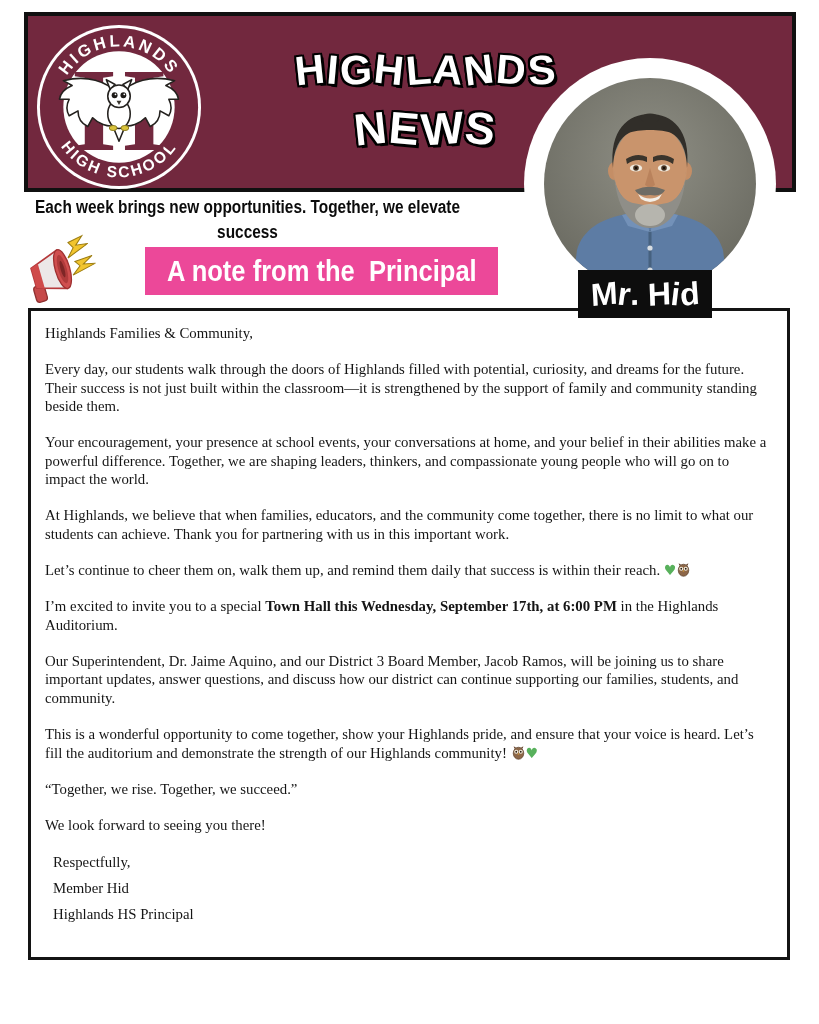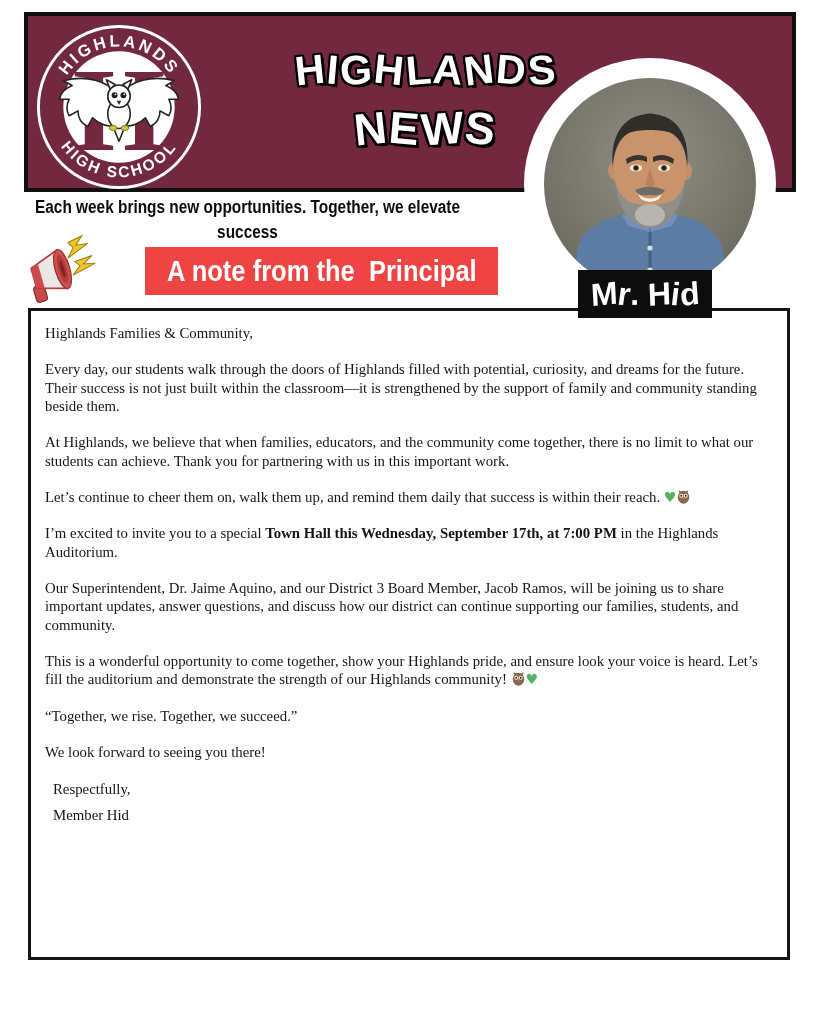--- a/index.html
+++ b/index.html
@@ -27,21 +27,21 @@
       overflow:hidden;}
   .name-banner{position:absolute;left:578px;top:270px;width:134px;height:48px;background:#0d0d0d;
       z-index:5;display:flex;align-items:center;justify-content:center;}
   .name-banner span{color:#fff;font-size:32px;font-weight:800;transform:skewX(-3deg);}
 
   
   .tagline{position:absolute;left:0;top:195px;width:495px;text-align:center;color:#0b0b0b;
       font-weight:700;font-size:17.5px;line-height:1.45;transform:scaleX(0.88);
       transform-origin:50% 0;}
   .megaphone-wrap{position:absolute;left:12px;top:234px;width:88px;height:72px;}
-  .note-banner{position:absolute;left:145px;top:247px;width:353px;height:48px;background:#ef4444;
+  .note-banner{position:absolute;left:145px;top:247px;width:353px;height:48px;background:#ec4899;
       display:flex;align-items:center;justify-content:center;z-index:2;}
   .note-banner span{color:#ffffff;font-size:29px;font-weight:700;white-space:pre;
       transform:scaleX(0.88);}
 
   
   .letter-box{position:absolute;left:28px;top:308px;width:762px;height:652px;background:#ffffff;
       border:3px solid #141414;box-sizing:border-box;padding:13px 15px 0 14px;z-index:3;
       font-family:"Liberation Serif","DejaVu Serif",serif;font-size:14.8px;line-height:1.24;
       color:#151515;}
   .letter-box p{margin:0 0 18px 0;}
@@ -169,44 +169,46 @@
     </svg>
   </div>
 
   <div class="note-banner">
     <span>A note from the  Principal</span>
   </div>
 
   <div class="letter-box">
     <p>Highlands Families &amp; Community,</p>
     <p>Every day, our students walk through the doors of Highlands filled with potential, curiosity, and dreams for the future. Their success is not just built within the classroom—it is strengthened by the support of family and community standing beside them.</p>
+    <p>Your encouragement, your presence at school events, your conversations at home, and your belief in their abilities make a powerful difference. Together, we are shaping leaders, thinkers, and compassionate young people who will go on to impact the world.</p>
     <p>At Highlands, we believe that when families, educators, and the community come together, there is no limit to what our students can achieve. Thank you for partnering with us in this important work.</p>
     <p><span>Let’s continue to cheer them on, walk them up, and remind them daily that success is within their reach.</span>
       <span class="emoji-heart">♥</span><svg class="emoji-owl" viewBox="0 0 20 20">
           <polygon points="4.5,5 3.5,1.5 7,3.5" fill="#6d4a34"></polygon>
           <polygon points="15.5,5 16.5,1.5 13,3.5" fill="#6d4a34"></polygon>
           <ellipse cx="10" cy="11" rx="7" ry="8" fill="#8d6748" stroke="#5f4530" stroke-width="1"></ellipse>
           <circle cx="7" cy="9" r="2.7" fill="#f5efdf"></circle>
           <circle cx="13" cy="9" r="2.7" fill="#f5efdf"></circle>
           <circle cx="7" cy="9" r="1.2" fill="#2a1c10"></circle>
           <circle cx="13" cy="9" r="1.2" fill="#2a1c10"></circle>
           <polygon points="10,10.5 8.8,12.6 11.2,12.6" fill="#e0a52e"></polygon>
         </svg></p>
-    <p><span>I’m excited to invite you to a special </span><b>Town Hall this Wednesday, September 17th, at 7:00 PM</b><span> in the Highlands Auditorium.</span></p>
+    <p><span>I’m excited to invite you to a special </span><b>Town Hall this Wednesday, September 17th, at 6:00 PM</b><span> in the Highlands Auditorium.</span></p>
     <p>Our Superintendent, Dr. Jaime Aquino, and our District 3 Board Member, Jacob Ramos, will be joining us to share important updates, answer questions, and discuss how our district can continue supporting our families, students, and community.</p>
-    <p><span>This is a wonderful opportunity to come together, show your Highlands pride, and ensure look your voice is heard. Let’s fill the auditorium and demonstrate the strength of our Highlands community!</span>
+    <p><span>This is a wonderful opportunity to come together, show your Highlands pride, and ensure that your voice is heard. Let’s fill the auditorium and demonstrate the strength of our Highlands community!</span>
       <svg class="emoji-owl" viewBox="0 0 20 20">
           <polygon points="4.5,5 3.5,1.5 7,3.5" fill="#6d4a34"></polygon>
           <polygon points="15.5,5 16.5,1.5 13,3.5" fill="#6d4a34"></polygon>
           <ellipse cx="10" cy="11" rx="7" ry="8" fill="#8d6748" stroke="#5f4530" stroke-width="1"></ellipse>
           <circle cx="7" cy="9" r="2.7" fill="#f5efdf"></circle>
           <circle cx="13" cy="9" r="2.7" fill="#f5efdf"></circle>
           <circle cx="7" cy="9" r="1.2" fill="#2a1c10"></circle>
           <circle cx="13" cy="9" r="1.2" fill="#2a1c10"></circle>
           <polygon points="10,10.5 8.8,12.6 11.2,12.6" fill="#e0a52e"></polygon>
         </svg><span class="emoji-heart">♥</span></p>
     <p>“Together, we rise. Together, we succeed.”</p>
     <p>We look forward to seeing you there!</p>
     <div class="sig">Respectfully,</div>
     <div class="sig">Member Hid</div>
+    <div class="sig">Highlands HS Principal</div>
   </div>
 
 </div>
 
 </body></html>

